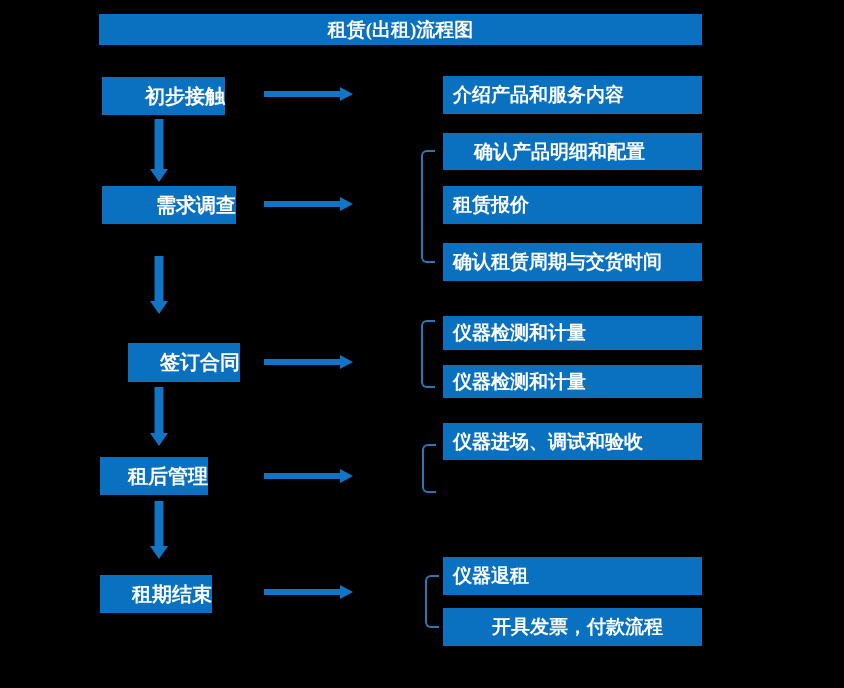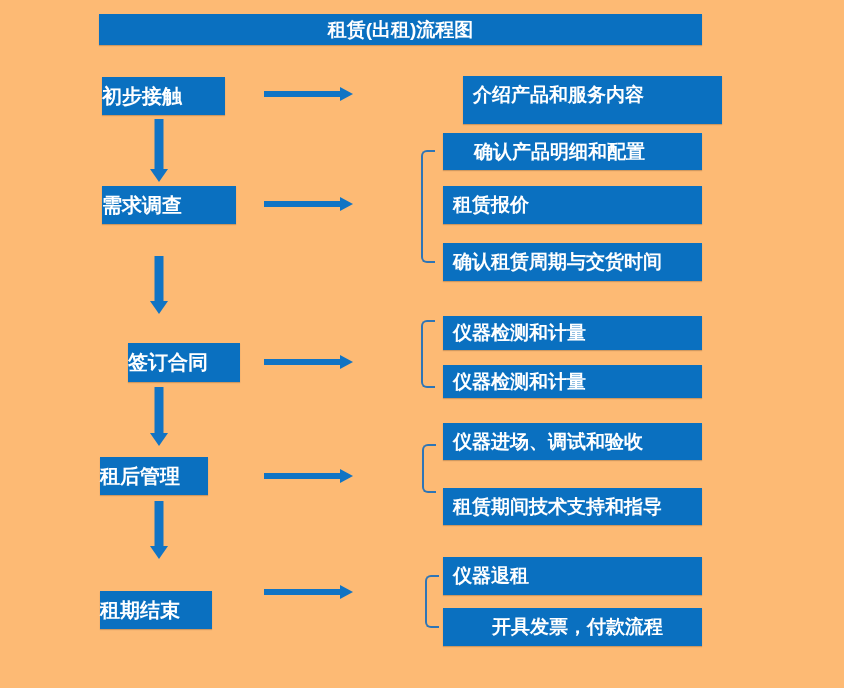--- a/index.html
+++ b/index.html
@@ -1,50 +1,50 @@
 <!DOCTYPE html>
 <html><head>
 <meta charset="utf-8">
 <style>
   html, body { margin: 0; padding: 0; background: #ffffff; }
   .canvas {
     position: relative;
     width: 844px;
     height: 688px;
-    background: #fdba74;
-    font-family: Liberation Sans, sans-serif;
+    background: #000000;
+    font-family: Liberation Serif, serif;
     overflow: hidden;
   }
   .node {
     position: absolute;
     background: #0a70c0;
     color: #ffffff;
     font-weight: bold;
     box-sizing: border-box;
     box-shadow: 0 1px 1px rgba(0,0,0,0.18);
     white-space: nowrap;
   }
   .title-bar {
     left: 99px; top: 14px; width: 603px; height: 31px;
     font-size: 19px; line-height: 31px; text-align: center;
   }
   .stage {
-    font-size: 20px; text-align: left;
+    font-size: 20px; text-align: right;
   }
   .output {
     left: 443px; width: 259px;
     font-size: 19px; text-align: left; padding-left: 10px;
   }
   .stage-1 { left: 102px; top: 77px;  width: 123px; height: 38px; line-height: 38px; }
   .stage-2 { left: 102px; top: 186px; width: 134px; height: 38px; line-height: 38px; }
   .stage-3 { left: 100px; top: 343px; width: 112px; height: 39px; line-height: 39px; margin-left: 28px; }
   .stage-4 { left: 100px; top: 457px; width: 108px; height: 38px; line-height: 38px; }
-  .stage-5 { left: 100px; top: 575px; width: 112px; height: 38px; line-height: 38px; margin-top: 16px; }
+  .stage-5 { left: 100px; top: 575px; width: 112px; height: 38px; line-height: 38px; }
 
-  .out-1-0 { top: 76px;  height: 48px; line-height: 38px; margin-left: 20px; }
+  .out-1-0 { top: 76px;  height: 38px; line-height: 38px; }
   .out-2-0 { top: 133px; height: 37px; line-height: 37px; padding-left: 31px; }
   .out-2-1 { top: 186px; height: 38px; line-height: 38px; }
   .out-2-2 { top: 243px; height: 38px; line-height: 38px; }
   .out-3-0 { top: 316px; height: 34px; line-height: 34px; }
   .out-3-1 { top: 365px; height: 33px; line-height: 33px; }
   .out-4-0 { top: 423px; height: 37px; line-height: 37px; }
   .out-4-1 { top: 488px; height: 37px; line-height: 37px; }
   .out-5-0 { top: 557px; height: 38px; line-height: 38px; }
   .out-5-1 { top: 608px; height: 38px; line-height: 38px; text-align: center; }
 
@@ -130,17 +130,16 @@
   <div class="bracket br-4"></div>
   <div class="bracket br-5"></div>
 
   <div class="node output out-1-0">介绍产品和服务内容</div>
   <div class="node output out-2-0">确认产品明细和配置</div>
   <div class="node output out-2-1">租赁报价</div>
   <div class="node output out-2-2">确认租赁周期与交货时间</div>
   <div class="node output out-3-0">仪器检测和计量</div>
   <div class="node output out-3-1">仪器检测和计量</div>
   <div class="node output out-4-0">仪器进场、调试和验收</div>
-  <div class="node output out-4-1">租赁期间技术支持和指导</div>
   <div class="node output out-5-0">仪器退租</div>
   <div class="node output out-5-1">开具发票，付款流程</div>
 
 </div>
 
 </body></html>

